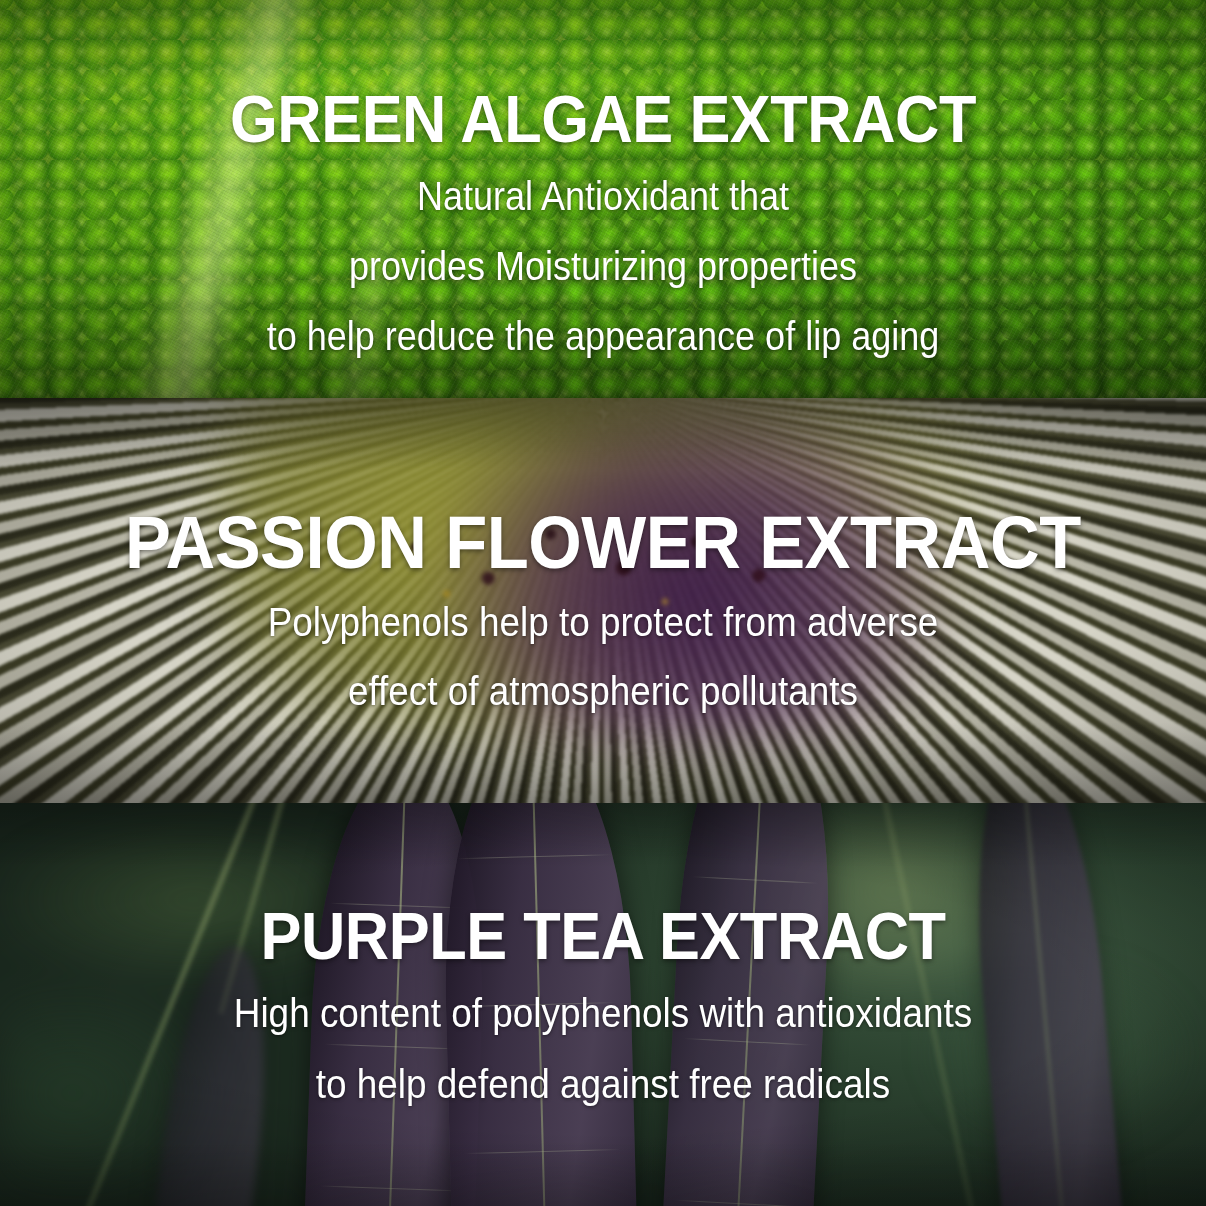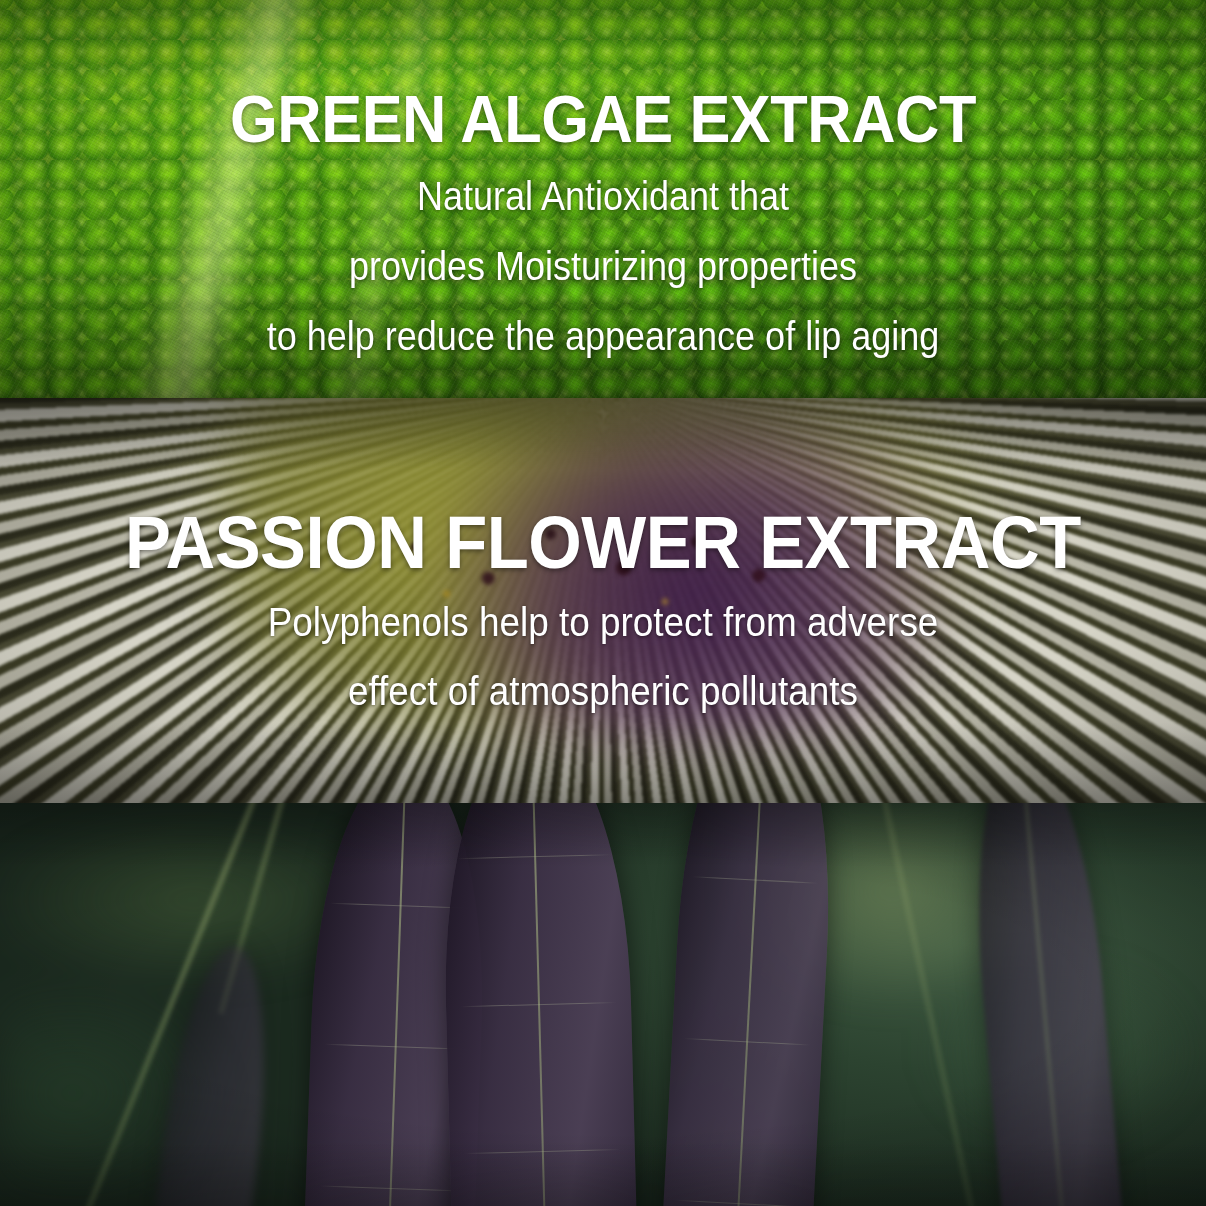--- a/index.html
+++ b/index.html
@@ -327,15 +327,20 @@
       </div>
       <div class="leaf l3">
         <span class="midrib"></span>
         <span class="vein" style="top:16%"></span>
           <span class="vein" style="top:30%"></span>
         <span class="vein" style="top:44%"></span>
 
       </div>
       <div class="tea-shade"></div>
     </div>
+    <div class="panel-content">
+      <h1 class="headline">PURPLE TEA EXTRACT</h1>
+      <p class="subline">High content of polyphenols with antioxidants</p>
+      <p class="subline">to help defend against free radicals</p>
+    </div>
   </section>
 
 </div>
 
 </body></html>

